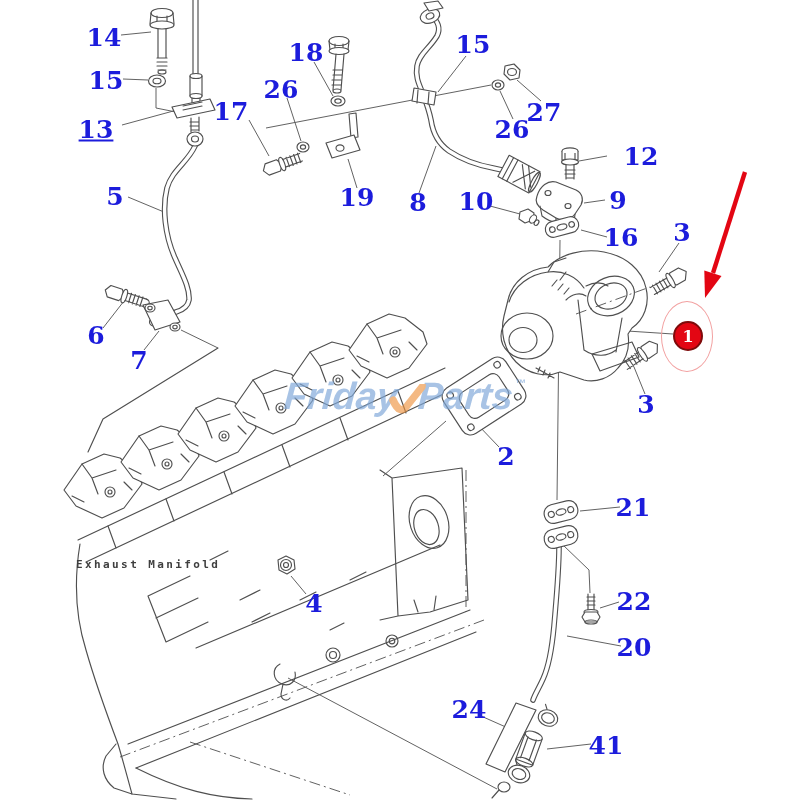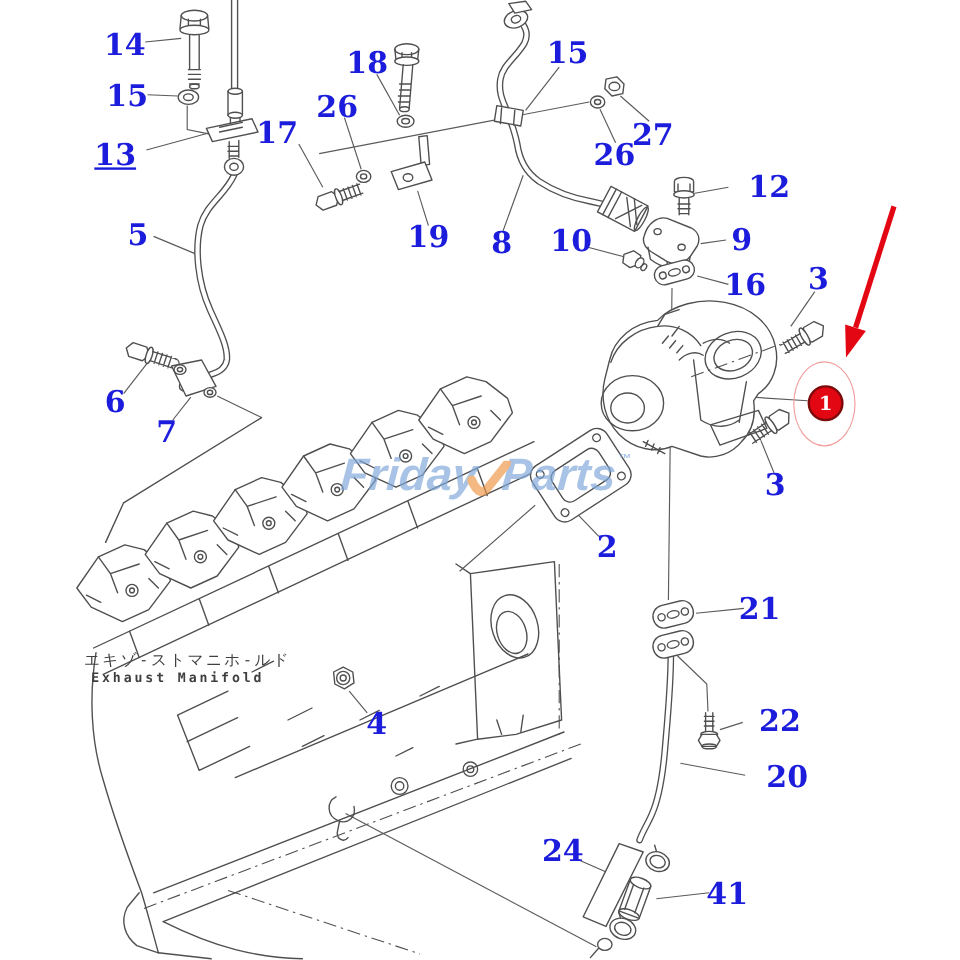--- a/index.html
+++ b/index.html
@@ -350,21 +350,20 @@
 
 <div class="watermark">
   <span>Friday</span>
   <svg class="wm-check" viewBox="0 0 34 30">
     <path d="M4,15 C9,25 14,27 18,20 L31,2" fill="none" style="stroke:var(--wm-orange,#ef9440)" stroke-width="7" stroke-linecap="round"></path>
   </svg>
   <span>Parts</span>
   <span class="wm-tm">™</span>
 </div>
 
-<div class="caption-jp">エキゾ-ストマニホ-ルド</div>
 <div class="caption-en">Exhaust Manifold</div>
 
 <div class="plabels">
       <div class="plabel" style="left: 104px; top: 37px;">14</div>
       <div class="plabel" style="left: 106px; top: 80px;">15</div>
       <div class="plabel" style="left: 96px; top: 129px; text-decoration: underline;">13</div>
       <div class="plabel" style="left: 115px; top: 196px;">5</div>
       <div class="plabel" style="left: 96px; top: 335px;">6</div>
       <div class="plabel" style="left: 139px; top: 360px;">7</div>
       <div class="plabel" style="left: 231px; top: 111px;">17</div>
@@ -377,22 +376,22 @@
       <div class="plabel" style="left: 544px; top: 112px;">27</div>
       <div class="plabel" style="left: 621px; top: 156px; margin-left: 20px;">12</div>
       <div class="plabel" style="left: 618px; top: 200px;">9</div>
       <div class="plabel" style="left: 476px; top: 201px;">10</div>
       <div class="plabel" style="left: 621px; top: 237px;">16</div>
       <div class="plabel" style="left: 682px; top: 232px;">3</div>
       <div class="plabel" style="left: 646px; top: 404px;">3</div>
       <div class="plabel" style="left: 506px; top: 456px;">2</div>
       <div class="plabel" style="left: 314px; top: 603px;">4</div>
       <div class="plabel" style="left: 633px; top: 507px;">21</div>
-      <div class="plabel" style="left: 634px; top: 601px; margin-left: 16px;">22</div>
-      <div class="plabel" style="left: 656px; top: 647px;">20</div>
+      <div class="plabel" style="left: 634px; top: 601px;">22</div>
+      <div class="plabel" style="left: 634px; top: 647px;">20</div>
       <div class="plabel" style="left: 469px; top: 709px;">24</div>
       <div class="plabel" style="left: 606px; top: 745px;">41</div>
     </div>
 
 <div class="badge-ellipse"></div>
 <div class="badge">1</div>
 
 </div>
 
 </body></html>

